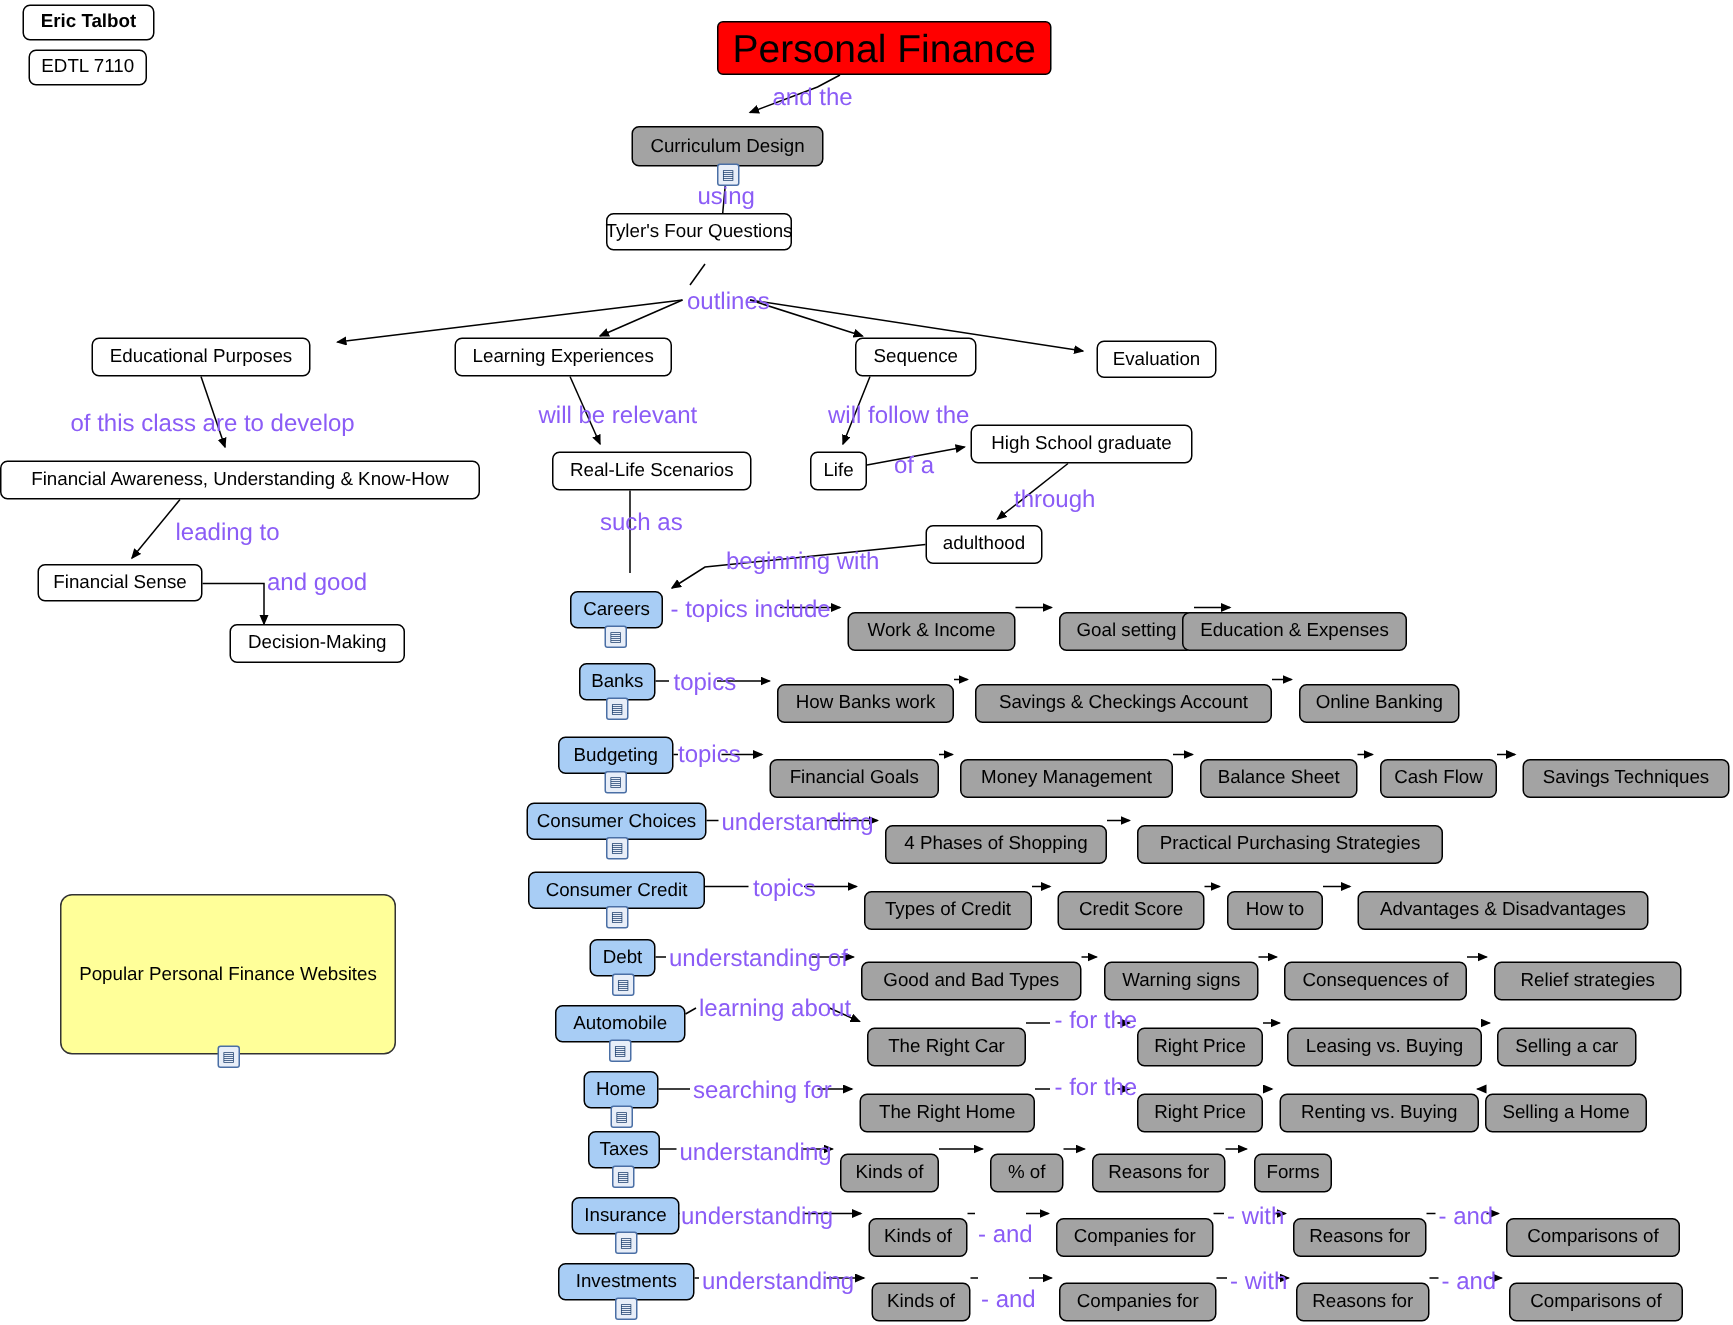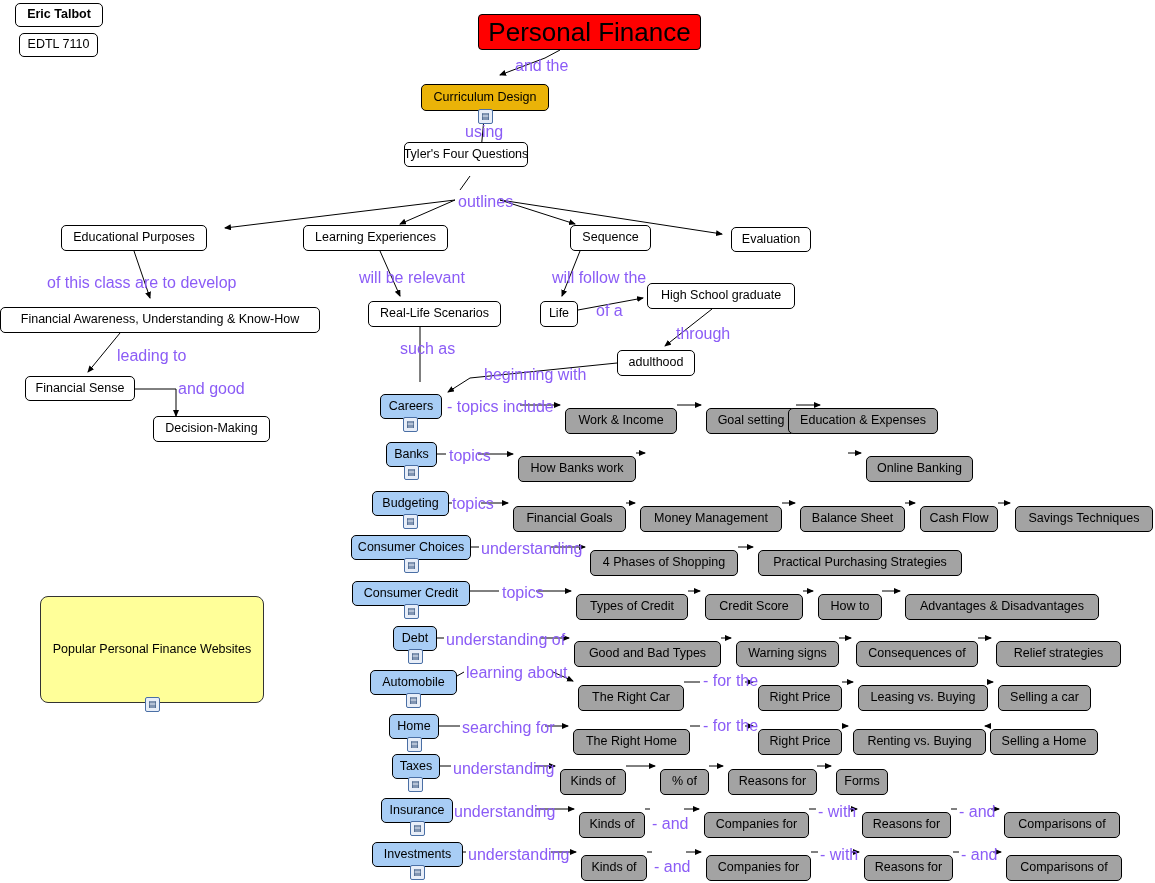--- a/index.html
+++ b/index.html
@@ -42,21 +42,21 @@
     white-space: nowrap;
   }
   .node.title {
     background: #ff0000;
     border: 1px solid #000;
     border-radius: 4px;
     font-size: 26px;
     padding: 4px 14px;
   }
   .node.green-strong {
-    background: #eab308;
+    background: #a3a3a3;
     font-size: 12.5px;
   }
   .node.green-light {
     background: #a3a3a3;
     margin-top: 16px;
   }
   .node.blue {
     background: #a8cdf5;
   }
   .node.white {
@@ -273,20 +273,23 @@
     </div>
   <div class="node green-light" style="left:788px;top:392px;width:150px;height:26px">
       <span>Education &amp; Expenses</span>
     </div>
 
   <div class="node blue" style="left:386px;top:442px;width:51px;height:25px">
       <span>Banks</span>
     </div>
   <div class="node green-light" style="left:518px;top:440px;width:118px;height:26px">
       <span>How Banks work</span>
+    </div>
+  <div class="node green-light" style="left:650px;top:440px;width:198px;height:26px">
+      <span>Savings &amp; Checkings Account</span>
     </div>
   <div class="node green-light" style="left:866px;top:440px;width:107px;height:26px">
       <span>Online Banking</span>
     </div>
 
   <div class="node blue" style="left:372px;top:491px;width:77px;height:25px">
       <span>Budgeting</span>
     </div>
   <div class="node green-light" style="left:513px;top:490px;width:113px;height:26px">
       <span>Financial Goals</span>

